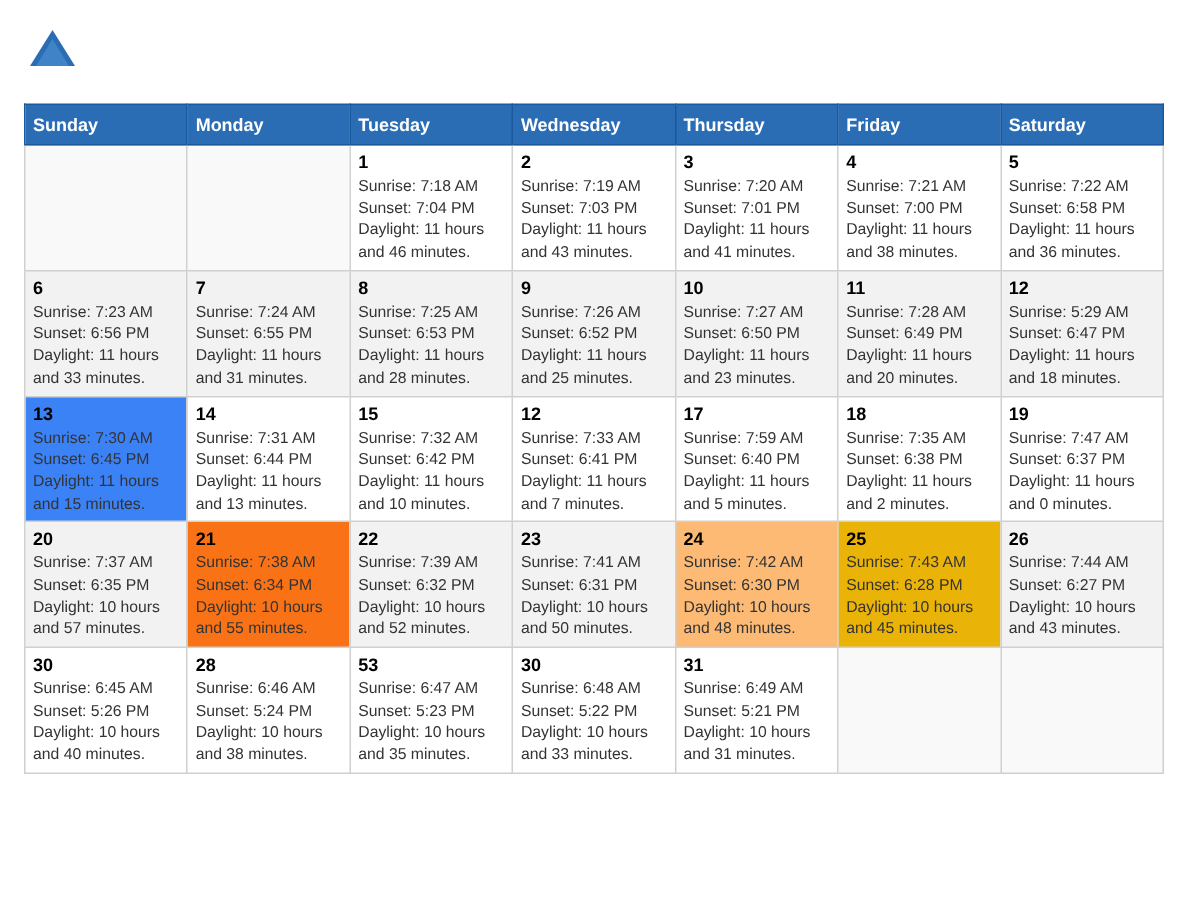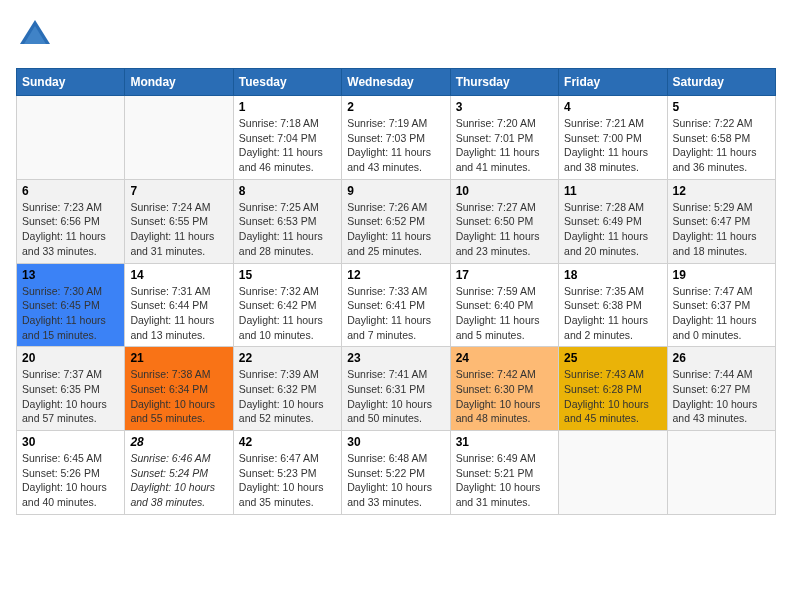--- a/index.html
+++ b/index.html
@@ -289,28 +289,28 @@
 Daylight: 10 hours and 43 minutes.</div>
         </td>
       </tr>
       <tr>
         <td style="background: rgb(255, 255, 255);">
           <span class="day-num">30</span>
           <div class="day-info" style="white-space: pre-line;">Sunrise: 6:45 AM
 Sunset: 5:26 PM
 Daylight: 10 hours and 40 minutes.</div>
         </td>
-        <td style="background: rgb(255, 255, 255); font-style: italic;">
+        <td style="background: rgb(255, 255, 255);">
           <span class="day-num">28</span>
           <div class="day-info" style="white-space: pre-line;">Sunrise: 6:46 AM
 Sunset: 5:24 PM
 Daylight: 10 hours and 38 minutes.</div>
         </td>
         <td style="background: rgb(255, 255, 255);">
-          <span class="day-num">42</span>
+          <span class="day-num">53</span>
           <div class="day-info" style="white-space: pre-line;">Sunrise: 6:47 AM
 Sunset: 5:23 PM
 Daylight: 10 hours and 35 minutes.</div>
         </td>
         <td style="background: rgb(255, 255, 255);">
           <span class="day-num">30</span>
           <div class="day-info" style="white-space: pre-line;">Sunrise: 6:48 AM
 Sunset: 5:22 PM
 Daylight: 10 hours and 33 minutes.</div>
         </td>

